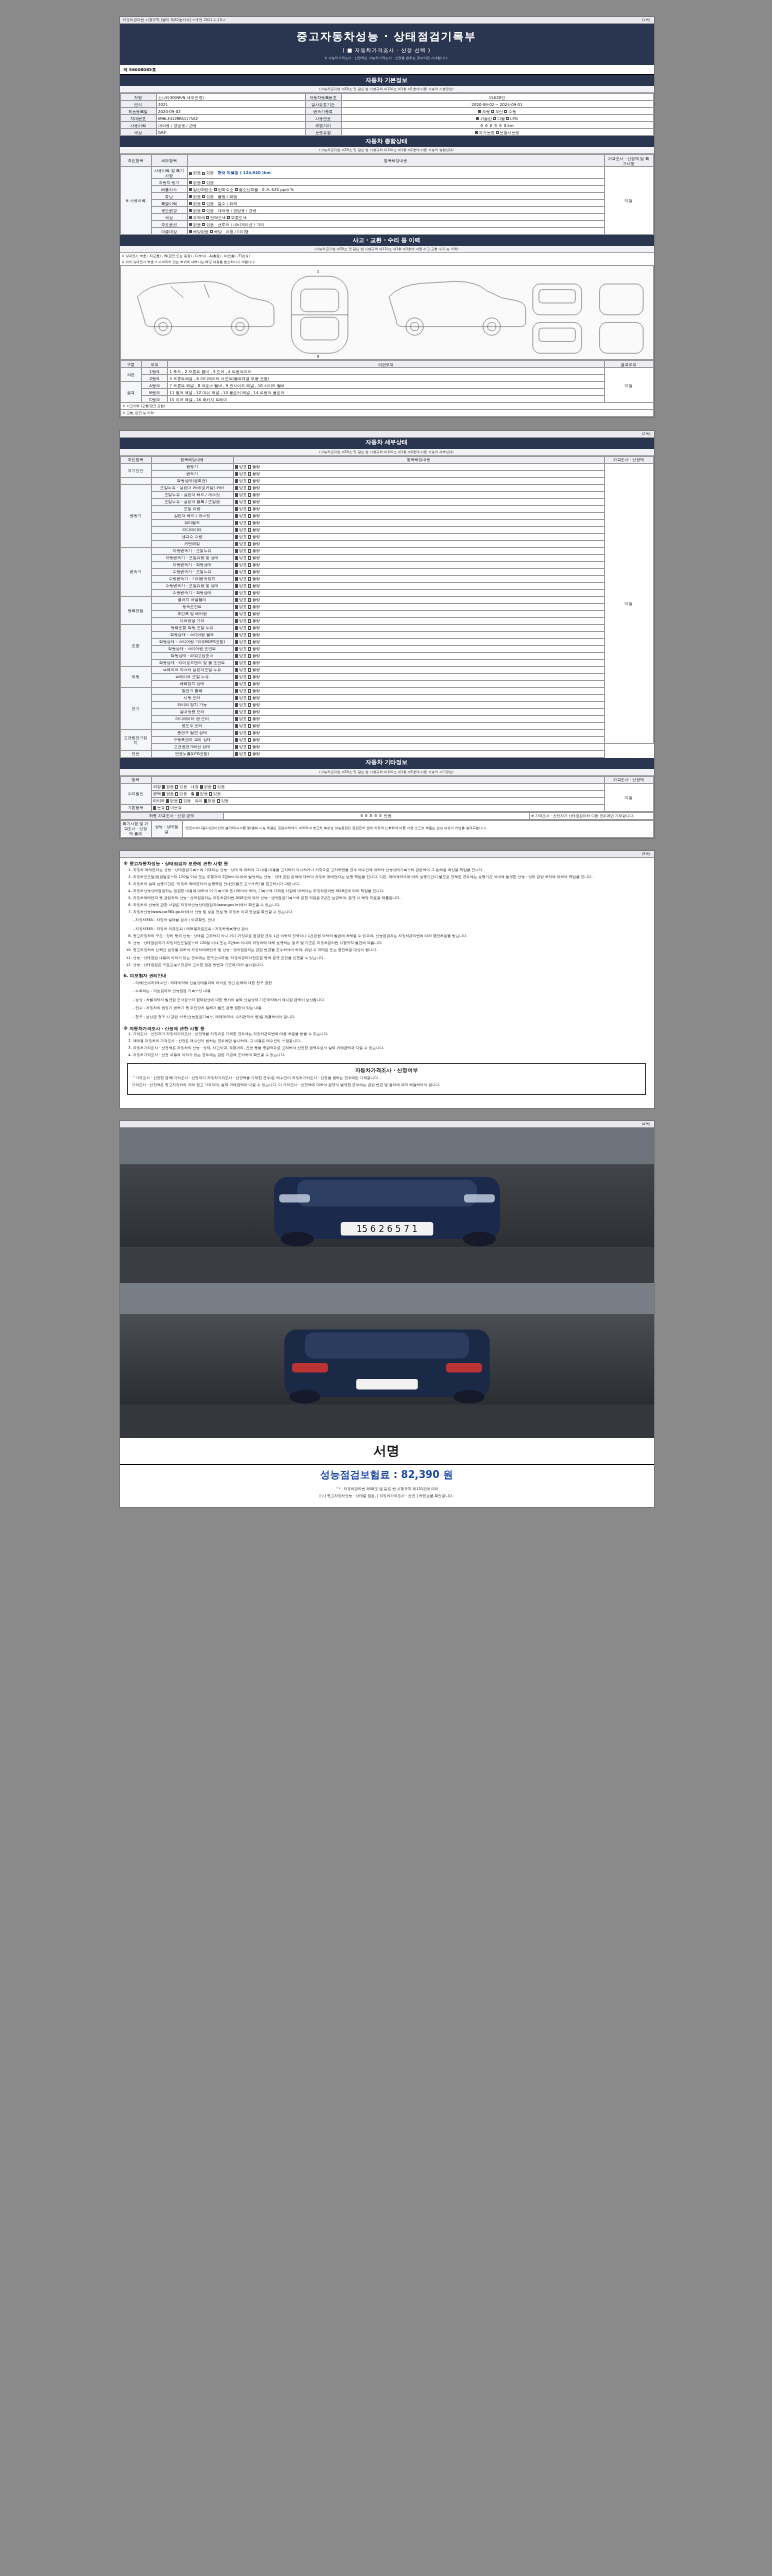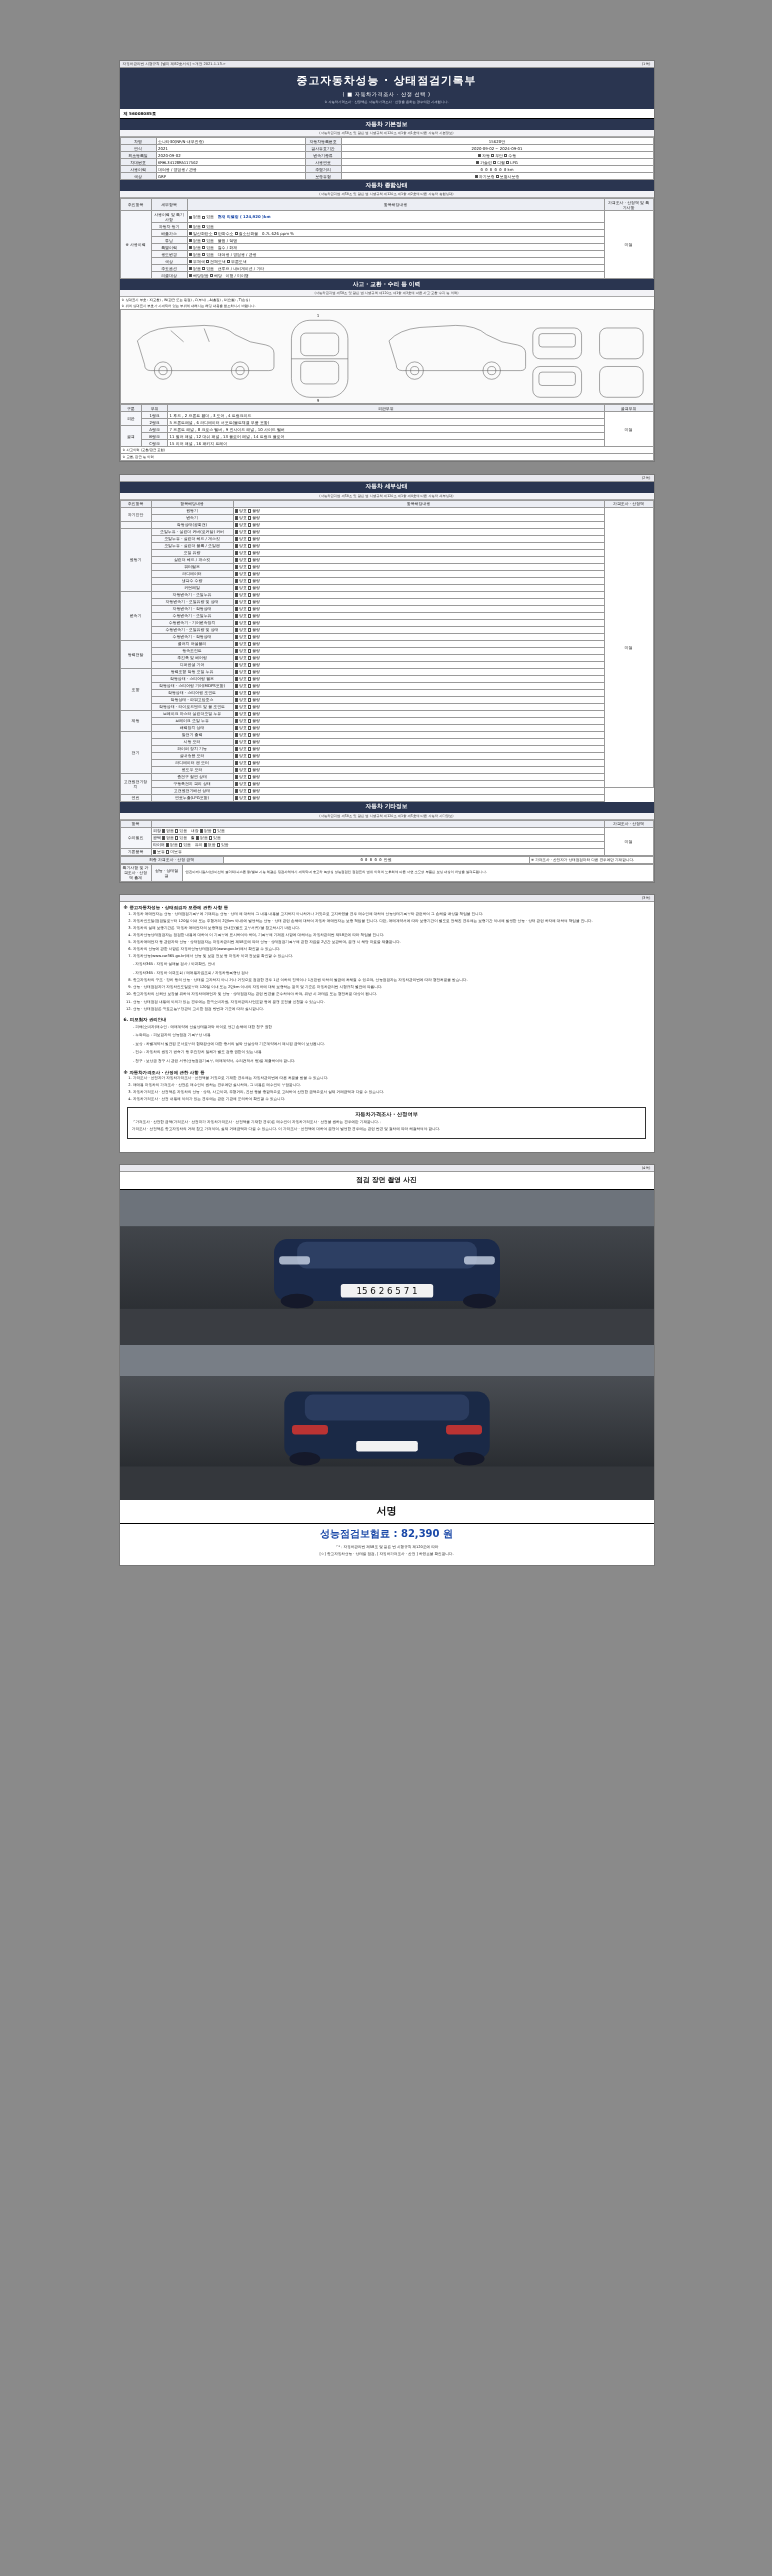--- a/index.html
+++ b/index.html
@@ -10,21 +10,21 @@
     font-family:"DejaVu Sans", sans-serif;
     font-size:5.2px;
     color:#111;
   }
   .page {
     width:536px;
     margin:0 auto;
     background:#fff;
     border:0.5px solid #777;
   }
-  .page-wrap { padding:16px 0;margin-top:44px; }
+  .page-wrap { padding:16px 0; }
   .tiny { font-size:3.6px; }
   .topbar {
     background:#e9e9ef;
     border-bottom:0.5px solid #999;
     font-size:3.6px;
     padding:1px 3.1px;
     display:flex; justify-content:space-between;
     color:#333;
   }
   .titleblk {
@@ -57,21 +57,21 @@
   .mono { font-family:"DejaVu Sans Mono", monospace; }
   .diagram {
     background:#fafafa; border:0.5px solid #9a9a9a; height:95px; position:relative; margin:0;
   }
   .noteline { font-size:3.3px; padding:1px 2.1px; }
   .wide-note { font-size:3.3px; line-height:1.5; padding:2.1px 3.1px; }
   .legend { font-size:3.3px; padding:1px 2.1px; border:0.5px solid #9a9a9a; border-top:none;}
   .photo {
     background:#f9a8d4; height:155px; position:relative; overflow:hidden;
   }
-  .sig-title { text-align:center; font-size:10px; font-weight:bold; padding:4.1px 0; border-bottom:0.5px solid #000;}
+  .sig-title { text-align:center; font-size:13px; font-weight:bold; padding:4.1px 0; border-bottom:0.5px solid #000;}
   .price { text-align:center; color:#1b49a8; font-size:10px; font-weight:bold; padding:3.1px 0; }
   .footnote { font-size:3.6px; text-align:center; padding:1.5px 0; }
   .notice-title { text-align:center; font-size:6.7px; font-weight:bold; padding:4.1px 0; letter-spacing:1.5px; border-bottom:0.5px solid #000;}
   .nsec { font-size:4.4px; font-weight:bold; padding:3.6px 4.1px 1.5px 4.1px; }
   ol.notes { margin:0; padding:0 6.2px 0 13.4px; }
   ol.notes li { font-size:3.6px; line-height:1.55; margin-bottom:1.5px; text-align:justify; }
   .subnotes { font-size:3.6px; line-height:1.5; padding:1px 6.2px 2.1px 13.4px; }
   .frame-box { border:0.8px solid #333; margin:4.1px 7.2px; padding:3.1px 4.1px; }
   .frame-box .ft { text-align:center; font-size:5.2px; font-weight:bold; margin-bottom:2.1px;}
   .frame-box p { font-size:3.6px; line-height:1.55; margin:0 0 1.5px 0; }
@@ -662,21 +662,20 @@
 </div>
 
 <div class="gap"></div>
 
 <div class="page">
   <div class="topbar">
     <span></span>
     <span>(4쪽)</span>
   </div>
 
-  <div class="photo-cap">점검 장면 촬영 사진</div>
 
   <div class="photo">
     <svg class="carimg" viewBox="0 0 1040 300" preserveAspectRatio="none" style="font-size:10px">
       <defs>
         <linearGradient id="g1" x1="0" y1="0" x2="0" y2="1">
           <stop offset="0" stop-color="#4b4f55"></stop>
               <stop offset="1" stop-color="#23262a"></stop>
         </linearGradient>
       </defs>
       <rect width="1040" height="300" fill="url(#g1)"></rect>

